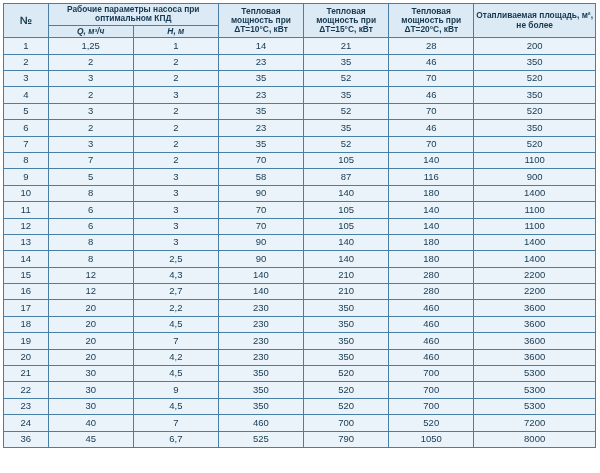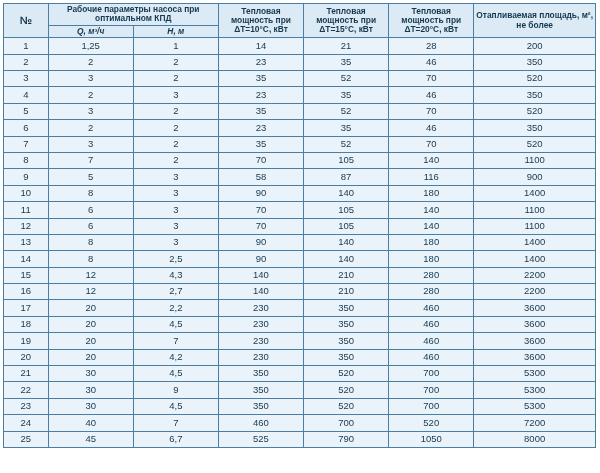--- a/index.html
+++ b/index.html
@@ -302,21 +302,21 @@
         <tr>
           <td>24</td>
           <td>40</td>
           <td>7</td>
           <td>460</td>
           <td>700</td>
           <td>520</td>
           <td>7200</td>
         </tr>
         <tr>
-          <td>25</td>
+          <td>36</td>
           <td>45</td>
           <td>6,7</td>
           <td>525</td>
           <td>790</td>
           <td>1050</td>
           <td>8000</td>
         </tr>
       </tbody>
   </table>
 </div>

